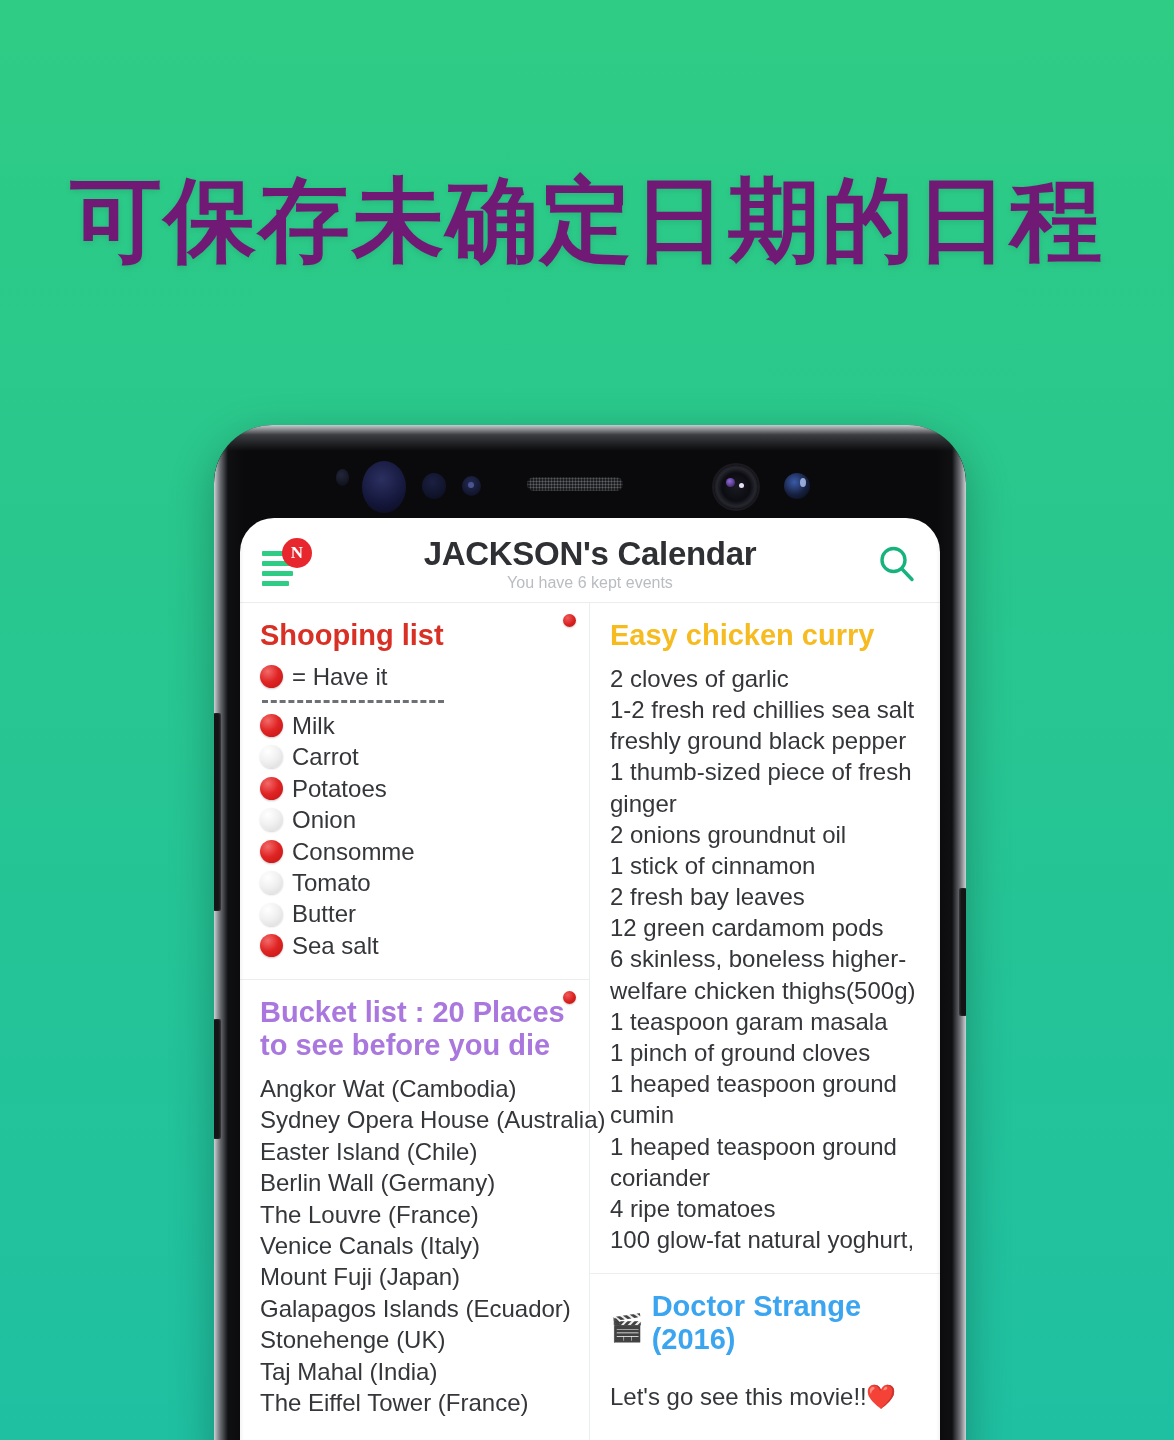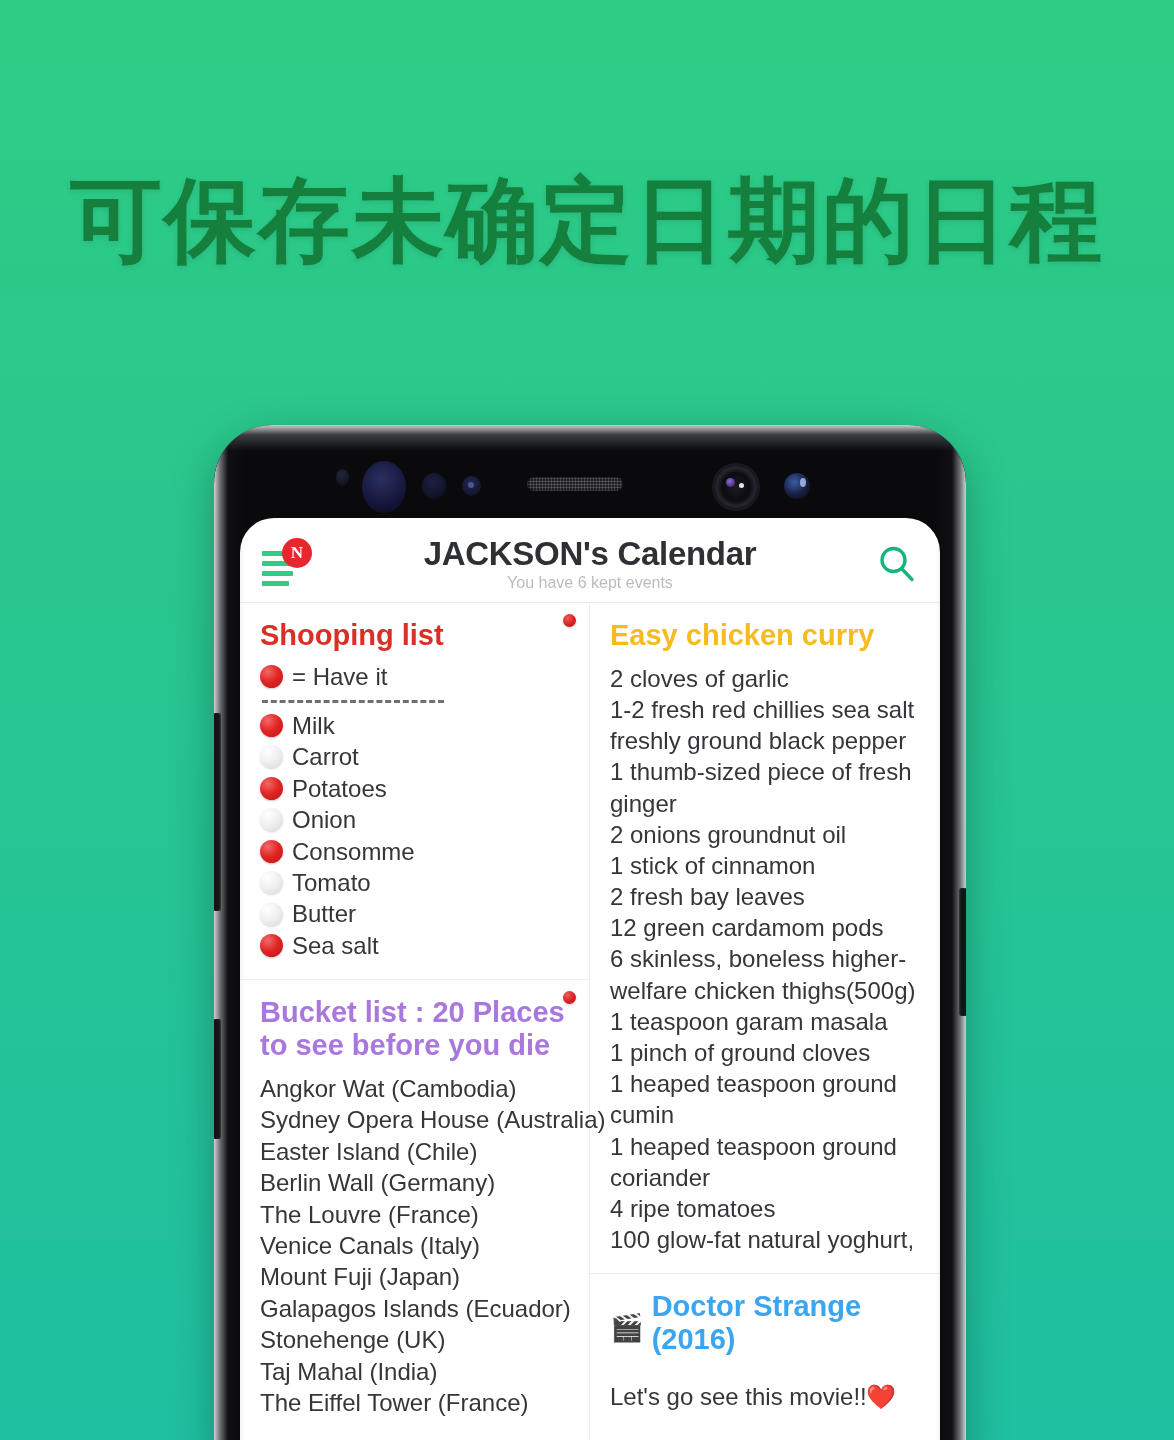--- a/index.html
+++ b/index.html
@@ -11,21 +11,21 @@
   body {
     background: linear-gradient(180deg, #2ecc84 0%, #28c690 45%, #1fc0a2 100%);
     position:relative;
   }
 
   
   .headline {
     position:absolute;
     top:168px; left:0; right:0;
     text-align:center;
-    color:#15803d;
+    color:#701a75;
     font-size:92px;
     font-weight:bold;
     letter-spacing:2px;
     line-height:1.15;
     white-space:nowrap;
     text-shadow: 0 2px 6px rgba(0,0,0,0.10);
   }
 
   
   .phone {

